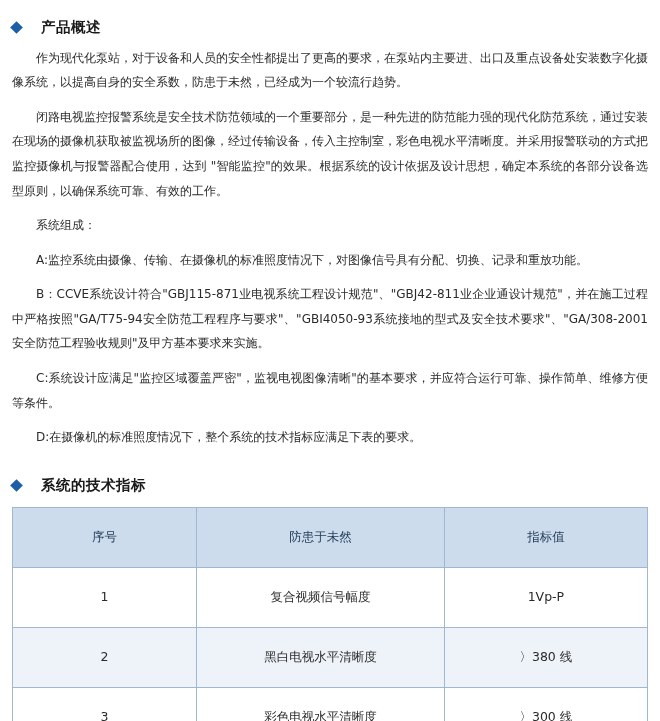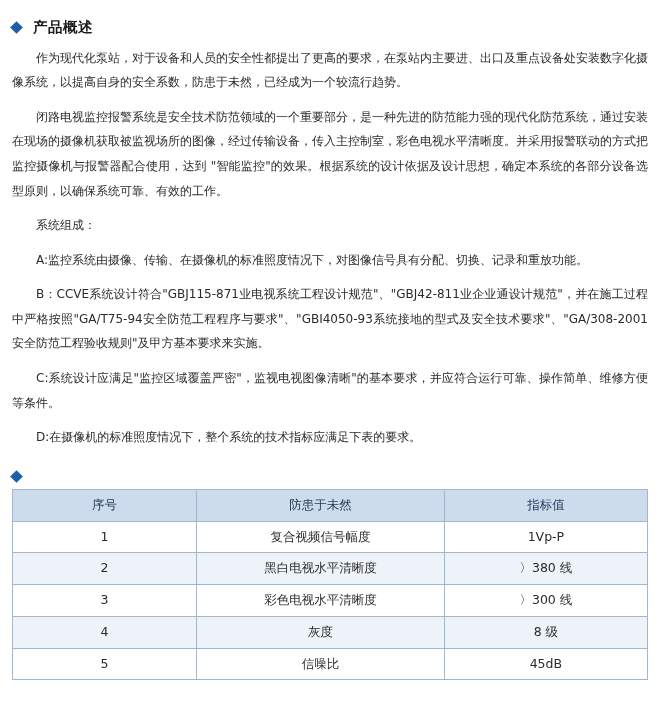--- a/index.html
+++ b/index.html
@@ -16,21 +16,21 @@
     line-height: 1.9;
   }
   .page {
     width: 660px;
     box-sizing: border-box;
     padding: 8px 12px 10px 12px;
   }
   .section-head {
     display: flex;
     align-items: center;
-    gap: 12px;
+    gap: 20px;
     margin: 6px 0 4px 0;
   }
   .diamond {
     width: 9px;
     height: 9px;
     background: #1c5fa8;
     transform: rotate(45deg);
     flex: none;
     display: inline-block;
   }
@@ -52,21 +52,21 @@
   .spacer-md { height: 14px; }
   table.spec {
     border-collapse: collapse;
     width: 100%;
     margin: 8px 0 4px 0;
     font-size: 12.5px;
   }
   table.spec th, table.spec td {
     border: 1px solid #9fb8cf;
     text-align: center;
-    padding: 6px 4px;
+    padding: 20px 4px;
     color: #2b2b2b;
     line-height: 1.5;
   }
   table.spec thead th {
     background: #cddced;
     font-weight: normal;
     color: #1f3a57;
   }
   table.spec tbody tr:nth-child(odd) td { background: #ffffff; }
   table.spec tbody tr:nth-child(even) td { background: #eef3f9; }
@@ -96,20 +96,21 @@
   <p class="para">B：CCVE系统设计符合"GBJ115-871业电视系统工程设计规范"、"GBJ42-811业企业通设计规范"，并在施工过程中严格按照"GA/T75-94安全防范工程程序与要求"、"GBI4050-93系统接地的型式及安全技术要求"、"GA/308-2001安全防范工程验收规则"及甲方基本要求来实施。</p>
   <div class="spacer-sm"></div>
   <p class="para">C:系统设计应满足"监控区域覆盖严密"，监视电视图像清晰"的基本要求，并应符合运行可靠、操作简单、维修方便等条件。</p>
   <div class="spacer-sm"></div>
   <p class="para">D:在摄像机的标准照度情况下，整个系统的技术指标应满足下表的要求。</p>
 
   <div class="spacer-md"></div>
 
   <div class="section-head">
     <span class="diamond"></span>
+    <span class="section-title">系统的技术指标</span>
   </div>
 
   <table class="spec">
     <colgroup>
       <col class="c1">
         <col class="c2">
         <col class="c3">
     </colgroup>
     <thead>
       <tr>

